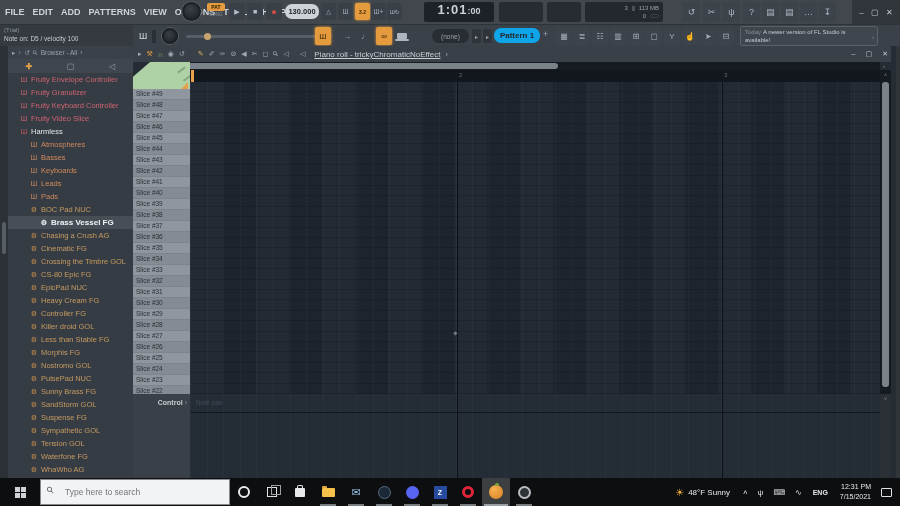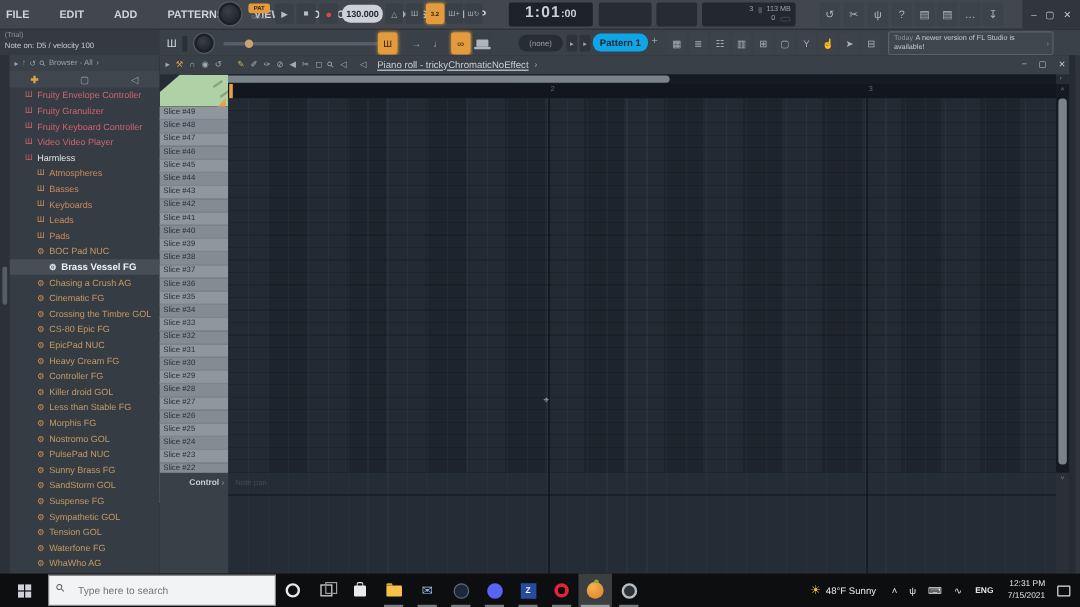--- a/index.html
+++ b/index.html
@@ -1,20 +1,20 @@
 <!DOCTYPE html>
 <html><head>
 <meta charset="utf-8">
 <style>
   html,body{margin:0;padding:0;background:#1a1d21;}
   *{box-sizing:border-box;font-family:"Liberation Sans",sans-serif;}
   .stage{position:relative;width:900px;height:506px;overflow:hidden;background:#30353b;}
   
   .r1{position:absolute;left:0;top:0;width:900px;height:24px;background:#42474e;}
-  .menu{position:absolute;left:5px;top:0;height:24px;display:flex;align-items:center;gap:25px;}
+  .menu{position:absolute;left:5px;top:0;height:24px;display:flex;align-items:center;gap:8px;}
   .mi{font-size:9px;font-weight:700;color:#ced3d8;}
   .knob{border-radius:50%;background:radial-gradient(circle at 40% 35%,#3a4046,#23282e 70%);border:2px solid #1d2126;box-shadow:0 0 0 1px #555c63;}
   .k1{position:absolute;left:182px;top:2px;width:19px;height:19px;}
   .patsong{position:absolute;left:207px;top:3px;width:18px;text-align:center;}
   .pat{display:block;width:18px;height:8px;background:#e39b3d;border-radius:2px;font-size:5px;font-weight:700;color:#2d1c05;line-height:8px;}
   .song{display:block;font-size:4.5px;color:#868e96;margin-top:1px;}
   .tbtn{position:absolute;top:3px;width:16px;height:17px;background:#394047;border-radius:2px;color:#b7bec6;font-size:7px;display:flex;align-items:center;justify-content:center;}
   .tempo{position:absolute;left:285px;top:4px;width:34px;height:15px;background:#ccd2d7;border-radius:7px;color:#22272c;font-size:7.5px;font-weight:700;display:flex;align-items:center;justify-content:center;}
   .ric{position:absolute;top:3px;width:15px;height:17px;background:#394047;border-radius:2px;color:#a9b1b9;font-size:6.5px;display:flex;align-items:center;justify-content:center;}
   .ric.on{background:#e39b3d;color:#3a2408;font-weight:700;box-shadow:0 0 3px #e39b3d;}
@@ -278,21 +278,21 @@
           <span>Fruity Granulizer</span>
         </div>
 
         <div class="bitem red ind1">
           <span class="ic piano-icon"></span>
           <span>Fruity Keyboard Controller</span>
         </div>
 
         <div class="bitem red ind1">
           <span class="ic piano-icon"></span>
-          <span>Video Video Player</span>
+          <span>Fruity Video Slice</span>
         </div>
 
         <div class="bitem white ind1">
           <span class="ic piano-icon"></span>
           <span>Harmless</span>
         </div>
 
         <div class="bitem cat ind2">
           <span class="ic piano-icon"></span>
           <span>Atmospheres</span>

